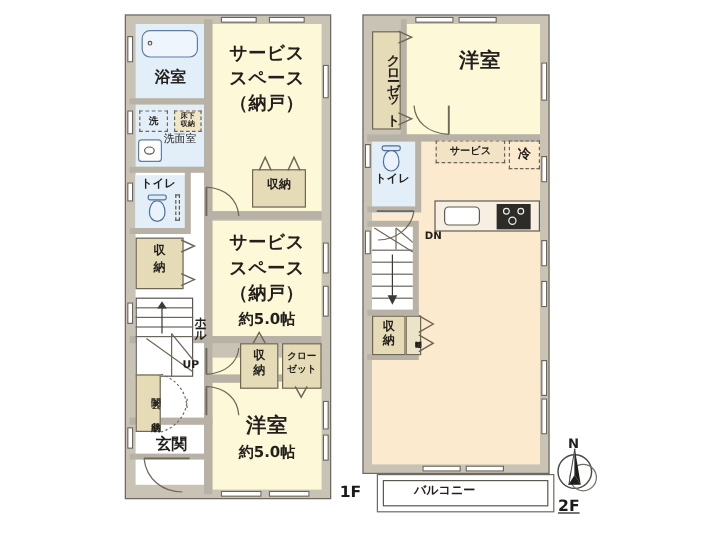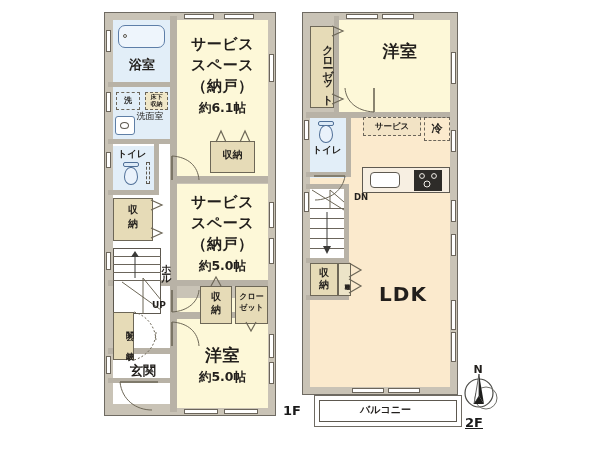--- a/index.html
+++ b/index.html
@@ -132,21 +132,20 @@
   <div class="lbl name-mid" style="left:13px;top:352px;width:52px;font-size:13px;">玄関</div>
   <div class="wall" style="left:4px;top:366px;width:62px;height:5px;"></div>
   <svg style="position:absolute;left:14px;top:370px;width:46px;height:32px;">
     <line x1="2" y1="0" x2="40" y2="0" stroke="#6d6757" stroke-width="1.4"></line>
     <path d="M2,0 C4,18 18,28 34,28" fill="none" stroke="#6d6757" stroke-width="1"></path>
   </svg>
 
   <div class="lbl name-big" style="left:73px;top:24px;width:91px;">サービス</div>
   <div class="lbl name-big" style="left:73px;top:45px;width:91px;">スペース</div>
   <div class="lbl name-big" style="left:73px;top:66px;width:91px;">（納戸）</div>
-  <div class="lbl area" style="left:73px;top:89px;width:91px;">約6.1帖</div>
 
   <div class="store" style="left:106px;top:129px;width:45px;height:32px;"></div>
 
   <div class="lbl mini" style="left:106px;top:138px;width:45px;font-size:10px;">収納</div>
   <svg style="position:absolute;left:106px;top:118px;width:46px;height:14px;">
     <polyline points="6,12 11,1 16,12" fill="none" stroke="#6d6757" stroke-width="1.2"></polyline>
     <polyline points="30,12 35,1 40,12" fill="none" stroke="#6d6757" stroke-width="1.2"></polyline>
   </svg>
 
   <svg style="position:absolute;left:68px;top:142px;width:30px;height:28px;">
@@ -276,25 +275,24 @@
   <div class="store" style="left:8px;top:251px;width:28px;height:33px;"></div>
   <div class="lbl tiny" style="left:8px;top:256px;width:28px;font-size:10px;">収</div>
   <div class="lbl tiny" style="left:8px;top:268px;width:28px;font-size:10px;">納</div>
   <div class="storeS" style="left:36px;top:251px;width:13px;height:33px;"></div>
   <div class="lbl vert" style="left:37px;top:254px;height:27px;width:11px;font-size:5.5px;font-weight:700;">可動棚</div>
   <svg style="position:absolute;left:47px;top:249px;width:16px;height:38px;">
     <polyline points="0,2 12,9 0,16" fill="none" stroke="#6d6757" stroke-width="1.2"></polyline>
     <polyline points="0,18 12,25 0,32" fill="none" stroke="#6d6757" stroke-width="1.2"></polyline>
   </svg>
 
-  <div class="lbl name-big" style="left:55px;top:272px;width:92px;font-size:20px;letter-spacing:1px;">LDK</div>
 
   <div class="room" style="left:12px;top:383px;width:148px;height:32px;background:#ffffff;border:1px solid #6e6a62;box-sizing:border-box;"></div>
   <div class="thin" style="left:17px;top:388px;width:138px;height:22px;"></div>
-  <div class="lbl mini" style="left:18px;top:393px;width:131px;font-size:10px;">バルコニー</div>
+  <div class="lbl mini" style="left:3px;top:393px;width:131px;font-size:10px;">バルコニー</div>
 
   <div class="winmark" style="left:44px;top:2px;width:32px;height:5px;"></div>
   <div class="winmark" style="left:80px;top:2px;width:32px;height:5px;"></div>
   <div class="winmark" style="left:149px;top:40px;width:5px;height:32px;"></div>
   <div class="winmark" style="left:149px;top:118px;width:5px;height:22px;"></div>
   <div class="winmark" style="left:149px;top:188px;width:5px;height:22px;"></div>
   <div class="winmark" style="left:149px;top:222px;width:5px;height:22px;"></div>
   <div class="winmark" style="left:149px;top:288px;width:5px;height:30px;"></div>
   <div class="winmark" style="left:149px;top:320px;width:5px;height:30px;"></div>
   <div class="winmark" style="left:2px;top:108px;width:5px;height:20px;"></div>

